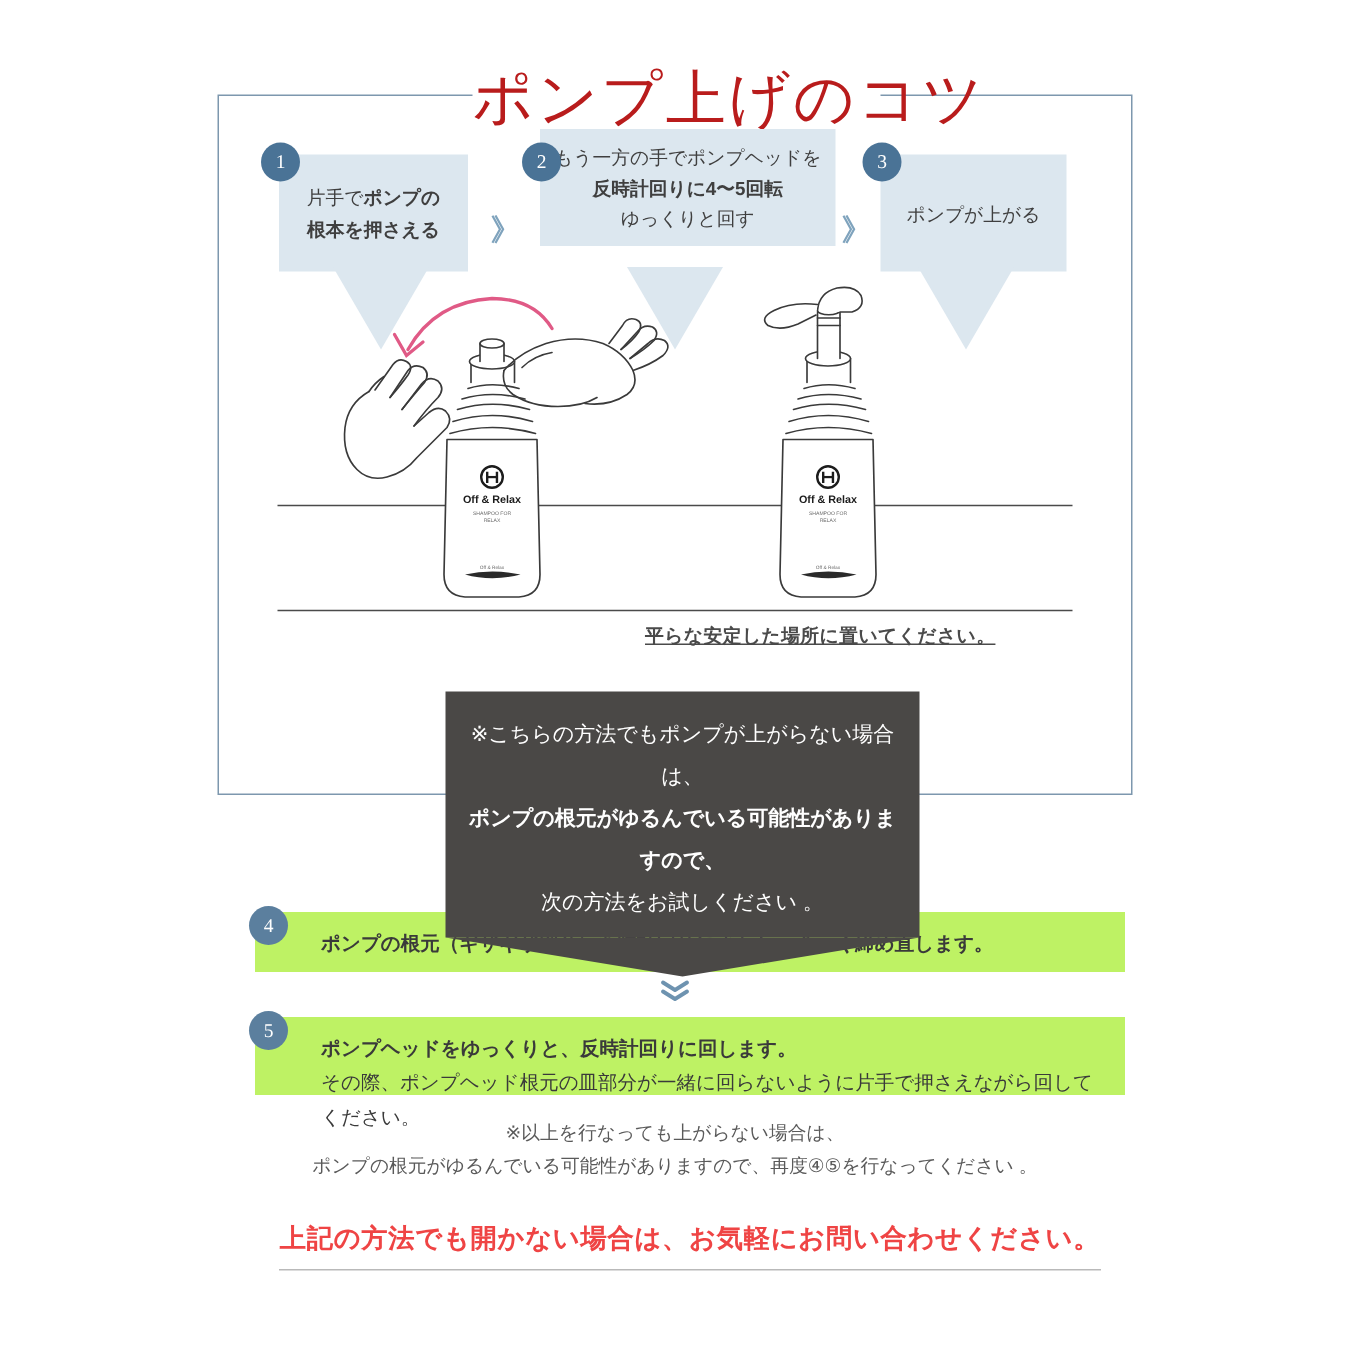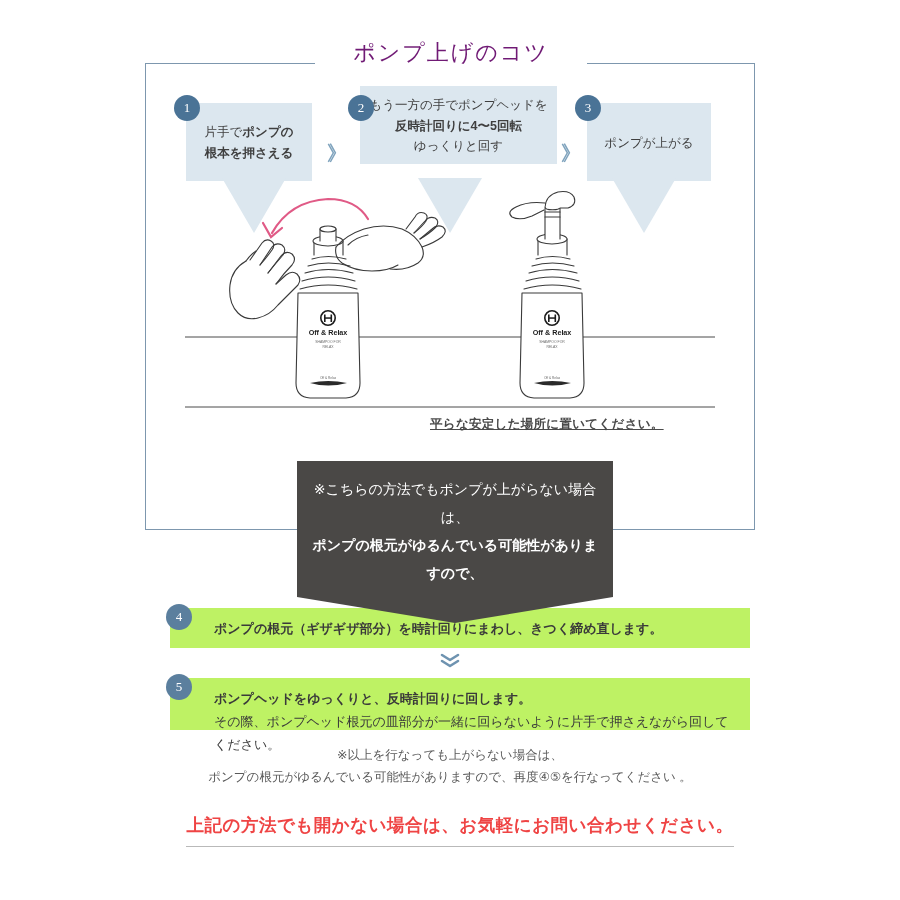--- a/index.html
+++ b/index.html
@@ -34,23 +34,23 @@
     height: 24px;
     background: #ffffff;
   }
   .page-title {
     position: absolute;
     left: 315px;
     top: 38px;
     width: 272px;
     text-align: center;
     font-family: "Liberation Serif", "DejaVu Serif", serif;
-    font-size: 22px;
+    font-size: 40px;
     letter-spacing: 2px;
-    color: #701a75;
+    color: #b91c1c;
     white-space: nowrap;
   }
 
   
   .step-box {
     position: absolute;
     background: #dce7ef;
     box-sizing: border-box;
     display: flex;
     align-items: center;
@@ -325,20 +325,21 @@
   </g>
 </svg>
 </div>
 
 <div class="caption">平らな安定した場所に置いてください。</div>
 
 <div class="banner-wrap">
   <div class="banner">
     <div>※こちらの方法でもポンプが上がらない場合は、</div>
     <div class="b">ポンプの根元がゆるんでいる可能性がありますので、</div>
+    <div>次の方法をお試しください 。</div>
   </div>
   <div class="banner-point"></div>
 </div>
 
 <div class="wide-box" style="left:170px; top:608px; width:580px; height:40px;">
   <div class="ln1">ポンプの根元（ギザギザ部分）を時計回りにまわし、きつく締め直します。</div>
 </div>
 <div class="badge-sq" style="left:166px; top:604px;">4</div>
 
 <div class="dbl-chevron" style="top:652px;">

